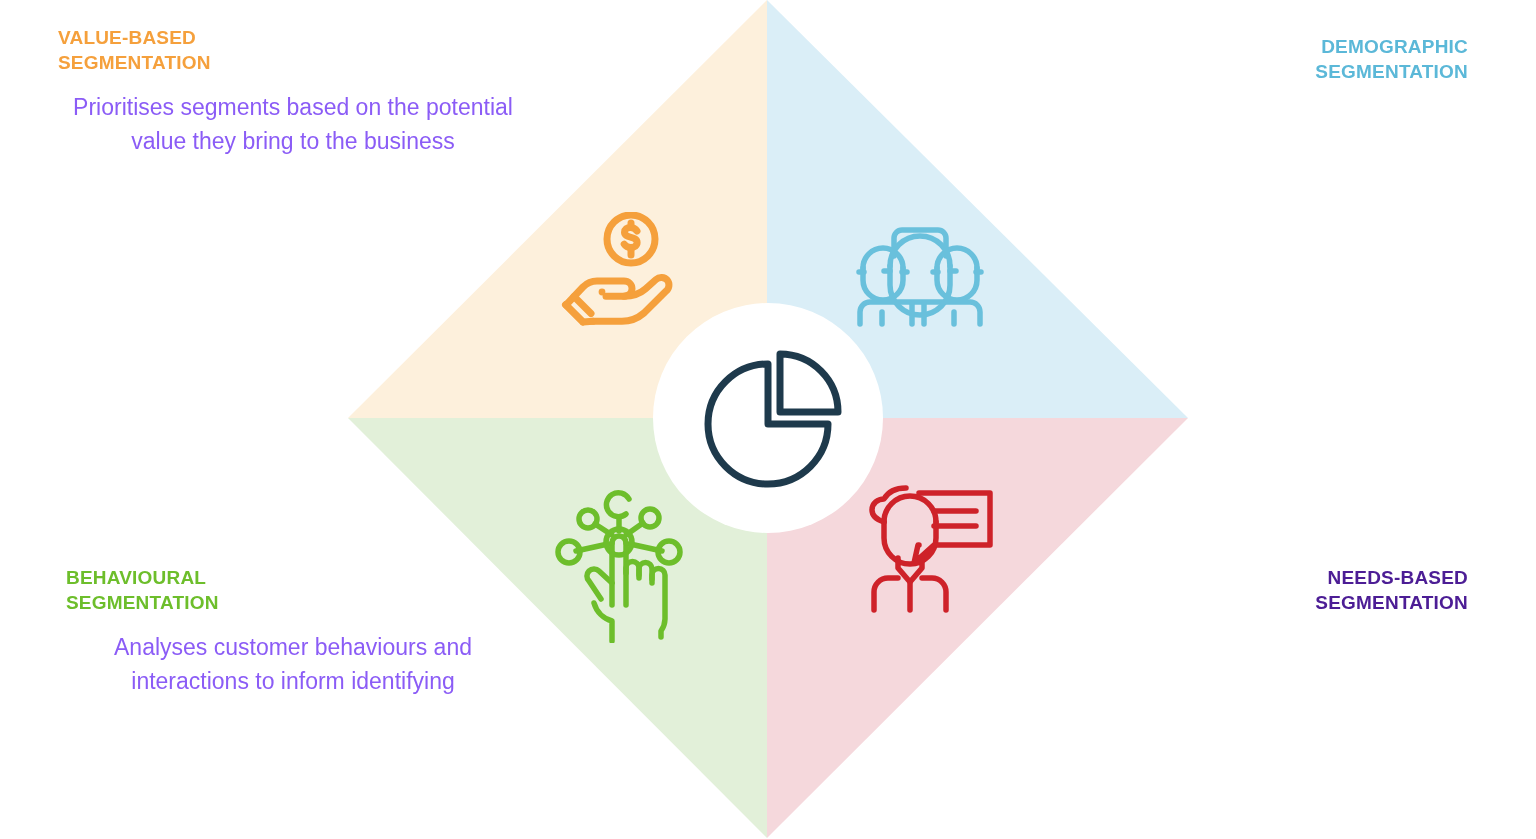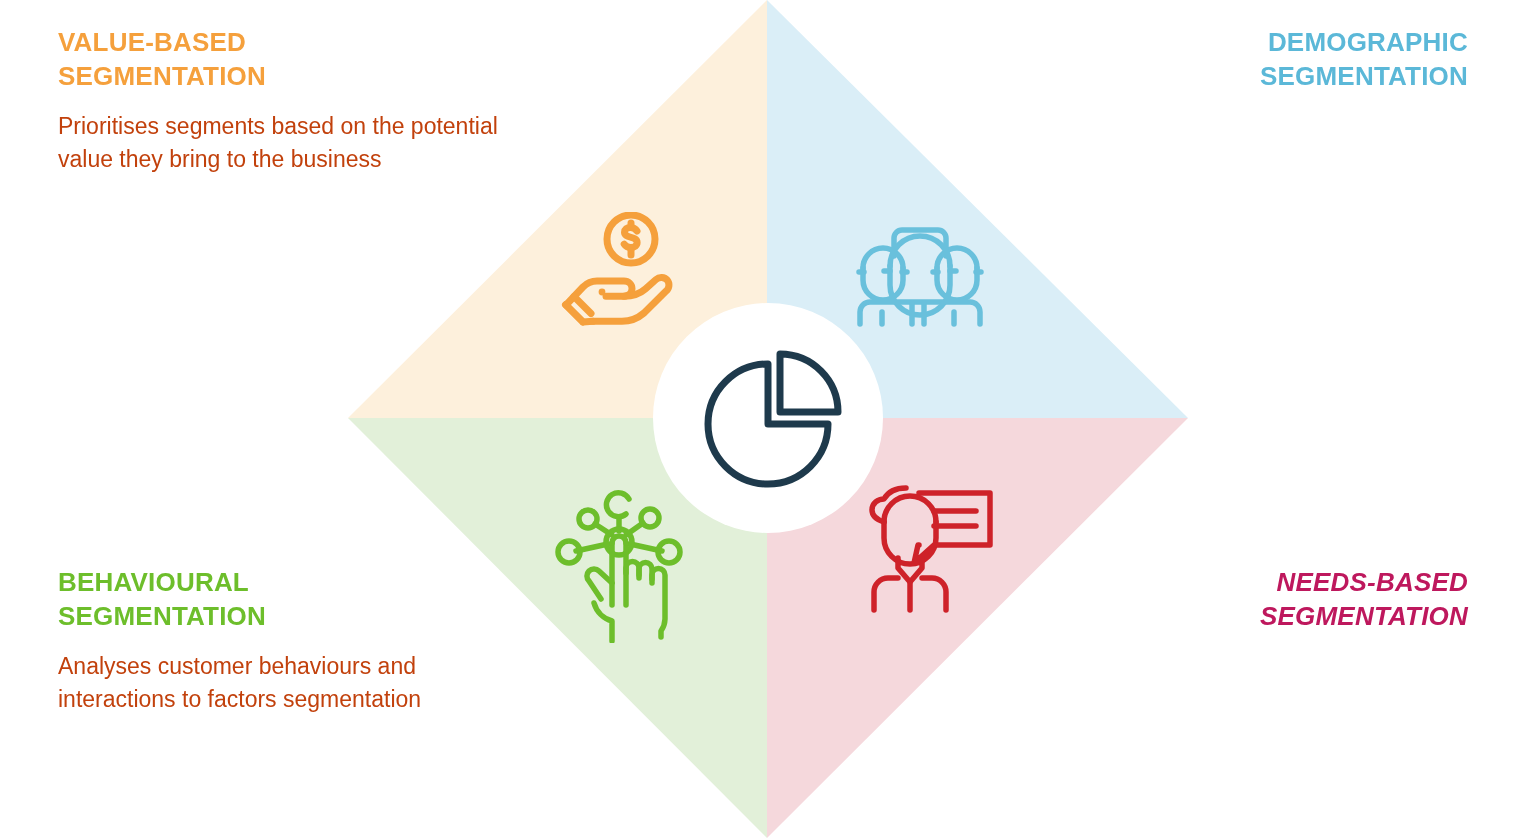--- a/index.html
+++ b/index.html
@@ -20,43 +20,44 @@
     position:absolute;
     left:653px; top:303px;
     width:230px; height:230px;
     background:#ffffff;
     border-radius:50%;
     display:flex; align-items:center; justify-content:center;
   }
 
   .block { position:absolute; }
   .block h2 {
-    font-size:26px;
+    font-size:19px;
     font-weight:bold;
     line-height:1.30;
     letter-spacing:0.2px;
     margin-bottom:16px;
   }
   .block p {
     font-size:23px;
     line-height:1.45;
-    color:#c2410c;
+    color:#8b5cf6;
     font-weight:400;
+    text-align:center;
   }
 
   
   #blk-value      { left:58px;  top:26px;  width:470px; text-align:left; }
   #blk-demo       { right:68px; top:26px;  width:470px; text-align:right; }
   #blk-behaviour  { left:58px;  top:566px; width:470px; text-align:left; }
   #blk-needs      { right:68px; top:566px; width:560px; text-align:right; }
 
   .t-orange { color:#F5A03C; }
-  .t-blue   { color:#5BB8D8; }
-  .t-green  { color:#6DBE2B; }
-  .t-red    { color:#be185d;font-style:italic; }
+  .t-blue   { color:#5BB8D8;margin-top:9px; }
+  .t-green  { color:#6DBE2B;margin-left:8px; }
+  .t-red    { color:#4c1d95; }
 </style>
 </head>
 <body>
 
 <div id="stage">
 
   <svg class="diamond-svg" viewBox="0 0 1536 839">
 
     <polygon points="767,0 767,418 348,418" fill="#FDF0DC"></polygon>
 
@@ -182,21 +183,21 @@
       <span>DEMOGRAPHIC</span><br>
       <span>SEGMENTATION</span>
     </h2>
   </div>
 
   <div class="block" id="blk-behaviour">
     <h2 class="t-green">
       <span>BEHAVIOURAL</span><br>
       <span>SEGMENTATION</span>
     </h2>
-    <p>Analyses customer behaviours and interactions to factors segmentation</p>
+    <p>Analyses customer behaviours and interactions to inform identifying</p>
   </div>
 
   <div class="block" id="blk-needs">
     <h2 class="t-red">
       <span>NEEDS-BASED</span><br>
       <span>SEGMENTATION</span>
     </h2>
   </div>
 
 </div>

